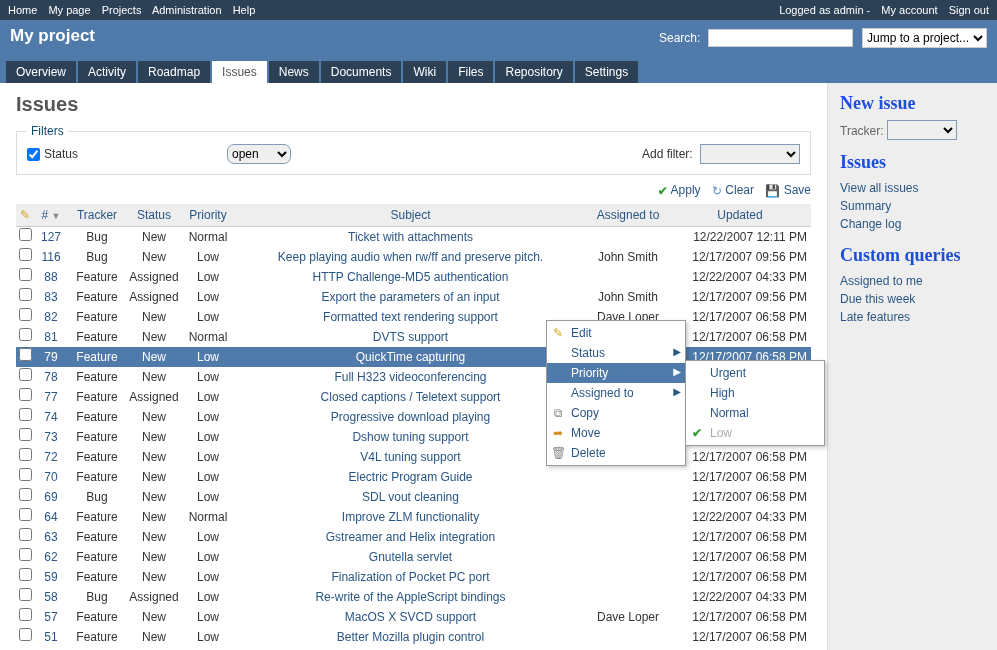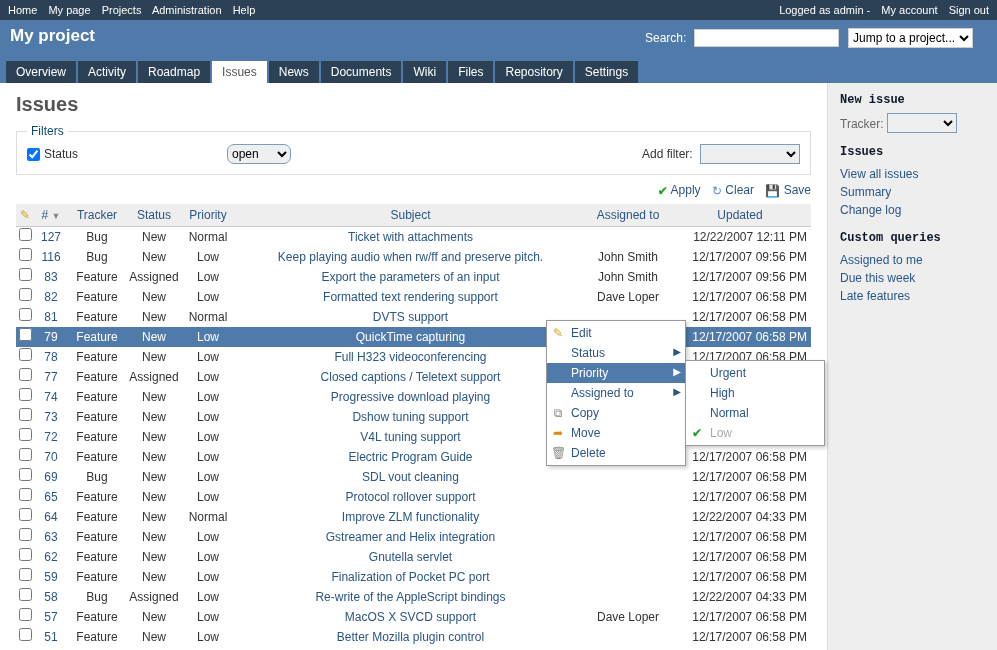--- a/index.html
+++ b/index.html
@@ -5,33 +5,33 @@
 * { box-sizing: border-box; margin: 0; padding: 0; }
 body { font-family: Verdana, Arial, sans-serif; font-size: 12px; color: #333; background: #fff; width: 997px; }
 a { color: #2A5685; text-decoration: none; }
 
 #top-menu { background: #2C4056; color: #fff; height: 20px; padding: 2px 8px; font-size: 11px; display: flex; justify-content: space-between; align-items: center; }
 #top-menu a { color: #fff; margin-right: 8px; }
 #top-menu .right a { margin-right: 0; margin-left: 8px; }
 
 #header { background: #507AAA; color: #fff; padding: 6px 10px 0 10px; height: 63px; position: relative; }
 #header h1 { font-size: 17px; font-weight: bold; font-family: "Trebuchet MS", Verdana, sans-serif; }
-#quick-search { position: absolute; right: 24px; top: 8px; color: #fff; font-size: 12px; }
+#quick-search { position: absolute; right: 10px; top: 8px; color: #fff; font-size: 12px; }
 #quick-search input[type=text] { width: 145px; height: 18px; border: 1px solid #ccc; margin-left: 4px; }
 #quick-search select { margin-left: 6px; height: 20px; font-size: 12px; background: #fff; border: 1px solid #ccc; }
 
 #main-menu { position: absolute; bottom: 0; left: 6px; }
 #main-menu ul { list-style: none; display: flex; }
 #main-menu li a { display: block; padding: 4px 10px; background: #2C4056; color: #fff; margin-right: 2px; font-size: 12px; }
 #main-menu li a.selected { background: #fff; color: #555; }
 
 #main { display: flex; }
 #content { flex: 1; padding: 10px 16px; }
 #sidebar { width: 170px; background: #EEEEEE; padding: 10px 12px; border-left: 1px solid #ddd; min-height: 560px; }
-#sidebar h3 { font-size: 12px; color: #0f172a; margin-bottom: 6px; margin-top: 12px; font-family: Liberation Mono, monospace; }
+#sidebar h3 { font-size: 18px; color: #1d4ed8; margin-bottom: 6px; margin-top: 12px; font-family: Liberation Serif, serif; }
 #sidebar h3:first-child { margin-top: 0; }
 #sidebar a { display: block; line-height: 1.5; }
 #sidebar label { color: #666; }
 #sidebar select { width: 70px; height: 20px; border: 1px solid #7F9DB9; }
 
 h2 { font-size: 20px; color: #555; font-family: "Trebuchet MS", Verdana, sans-serif; margin-bottom: 8px; }
 
 fieldset { border: 1px solid #ddd; padding: 6px 10px 10px 10px; margin-bottom: 8px; }
 legend { color: #0c4a6e; padding: 0 4px; }
 .filter-row { display: flex; align-items: center; }
@@ -190,20 +190,30 @@
               <td><a href="#">116</a></td>
               <td>Bug</td>
               <td>New</td>
               <td>Low</td>
               <td class="subject"><a href="#">Keep playing audio when rw/ff and preserve pitch.</a></td>
               <td>John Smith</td>
               <td class="updated">12/17/2007 09:56 PM</td>
             </tr>
             <tr>
               <td><input type="checkbox" style=""></td>
+              <td><a href="#">88</a></td>
+              <td>Feature</td>
+              <td>Assigned</td>
+              <td>Low</td>
+              <td class="subject"><a href="#">HTTP Challenge-MD5 authentication</a></td>
+              <td></td>
+              <td class="updated">12/22/2007 04:33 PM</td>
+            </tr>
+            <tr>
+              <td><input type="checkbox" style=""></td>
               <td><a href="#">83</a></td>
               <td>Feature</td>
               <td>Assigned</td>
               <td>Low</td>
               <td class="subject"><a href="#">Export the parameters of an input</a></td>
               <td>John Smith</td>
               <td class="updated">12/17/2007 09:56 PM</td>
             </tr>
             <tr>
               <td><input type="checkbox" style=""></td>
@@ -295,30 +305,20 @@
               <td></td>
               <td class="updated">12/17/2007 06:58 PM</td>
             </tr>
             <tr>
               <td><input type="checkbox" style=""></td>
               <td><a href="#">69</a></td>
               <td>Bug</td>
               <td>New</td>
               <td>Low</td>
               <td class="subject"><a href="#">SDL vout cleaning</a></td>
-              <td></td>
-              <td class="updated">12/17/2007 06:58 PM</td>
-            </tr>
-            <tr>
-              <td><input type="checkbox" style=""></td>
-              <td><a href="#">65</a></td>
-              <td>Feature</td>
-              <td>New</td>
-              <td>Low</td>
-              <td class="subject"><a href="#">Protocol rollover support</a></td>
               <td></td>
               <td class="updated">12/17/2007 06:58 PM</td>
             </tr>
             <tr>
               <td><input type="checkbox" style=""></td>
               <td><a href="#">64</a></td>
               <td>Feature</td>
               <td>New</td>
               <td>Normal</td>
               <td class="subject"><a href="#">Improve ZLM functionality</a></td>

